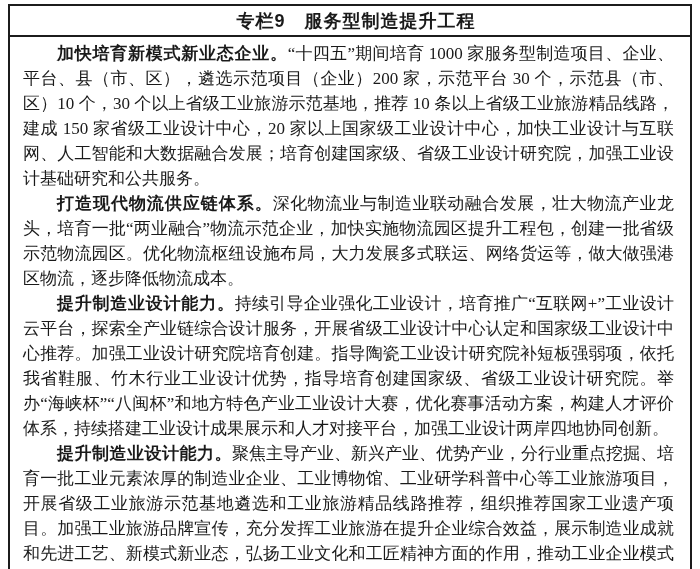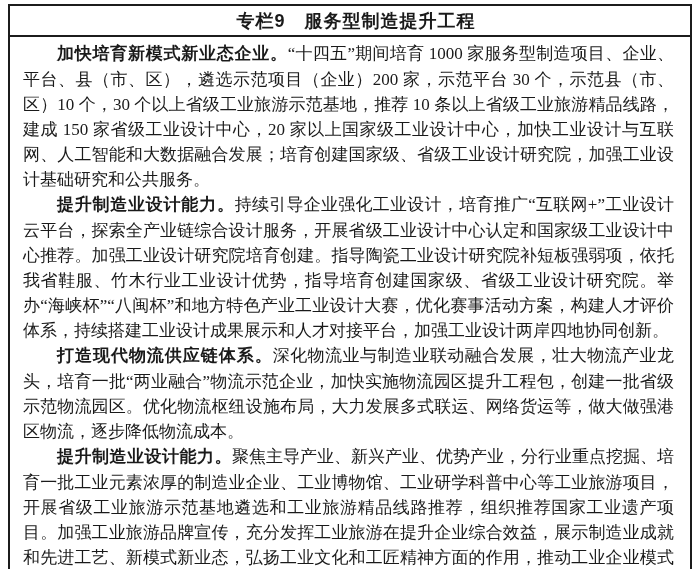--- a/index.html
+++ b/index.html
@@ -36,37 +36,37 @@
     line-height: 25px;
     text-align: justify;
     text-justify: inter-ideograph;
   }
   .panel-body p {
     margin: 0;
     text-indent: 2em;
   }
   .lead {
     font-weight: 700;
-    font-family: Liberation Mono, monospace;
+    font-family: Liberation Sans, sans-serif;
     letter-spacing: 0.5px;
     margin-top: 44px;
   }
 </style>
 </head>
 <body>
 
 <div class="panel">
   <div class="panel-title">专栏9　服务型制造提升工程</div>
   <div class="panel-body">
     <p>
       <span class="lead">加快培育新模式新业态企业。</span><span>“十四五”期间培育 1000 家服务型制造项目、企业、平台、县（市、区），遴选示范项目（企业）200 家，示范平台 30 个，示范县（市、区）10 个，30 个以上省级工业旅游示范基地，推荐 10 条以上省级工业旅游精品线路，建成 150 家省级工业设计中心，20 家以上国家级工业设计中心，加快工业设计与互联网、人工智能和大数据融合发展；培育创建国家级、省级工业设计研究院，加强工业设计基础研究和公共服务。</span>
     </p>
     <p>
-      <span class="lead">提升制造业设计能力。</span><span>持续引导企业强化工业设计，培育推广“互联网+”工业设计云平台，探索全产业链综合设计服务，开展省级工业设计中心认定和国家级工业设计中心推荐。加强工业设计研究院培育创建。指导陶瓷工业设计研究院补短板强弱项，依托我省鞋服、竹木行业工业设计优势，指导培育创建国家级、省级工业设计研究院。举办“海峡杯”“八闽杯”和地方特色产业工业设计大赛，优化赛事活动方案，构建人才评价体系，持续搭建工业设计成果展示和人才对接平台，加强工业设计两岸四地协同创新。</span>
+      <span class="lead">打造现代物流供应链体系。</span><span>深化物流业与制造业联动融合发展，壮大物流产业龙头，培育一批“两业融合”物流示范企业，加快实施物流园区提升工程包，创建一批省级示范物流园区。优化物流枢纽设施布局，大力发展多式联运、网络货运等，做大做强港区物流，逐步降低物流成本。</span>
     </p>
     <p>
-      <span class="lead">打造现代物流供应链体系。</span><span>深化物流业与制造业联动融合发展，壮大物流产业龙头，培育一批“两业融合”物流示范企业，加快实施物流园区提升工程包，创建一批省级示范物流园区。优化物流枢纽设施布局，大力发展多式联运、网络货运等，做大做强港区物流，逐步降低物流成本。</span>
+      <span class="lead">提升制造业设计能力。</span><span>持续引导企业强化工业设计，培育推广“互联网+”工业设计云平台，探索全产业链综合设计服务，开展省级工业设计中心认定和国家级工业设计中心推荐。加强工业设计研究院培育创建。指导陶瓷工业设计研究院补短板强弱项，依托我省鞋服、竹木行业工业设计优势，指导培育创建国家级、省级工业设计研究院。举办“海峡杯”“八闽杯”和地方特色产业工业设计大赛，优化赛事活动方案，构建人才评价体系，持续搭建工业设计成果展示和人才对接平台，加强工业设计两岸四地协同创新。</span>
     </p>
     <p>
       <span class="lead">提升制造业设计能力。</span><span>聚焦主导产业、新兴产业、优势产业，分行业重点挖掘、培育一批工业元素浓厚的制造业企业、工业博物馆、工业研学科普中心等工业旅游项目，开展省级工业旅游示范基地遴选和工业旅游精品线路推荐，组织推荐国家工业遗产项目。加强工业旅游品牌宣传，充分发挥工业旅游在提升企业综合效益，展示制造业成就和先进工艺、新模式新业态，弘扬工业文化和工匠精神方面的作用，推动工业企业模式业态创新。</span>
     </p>
   </div>
 </div>
 
 </body></html>

